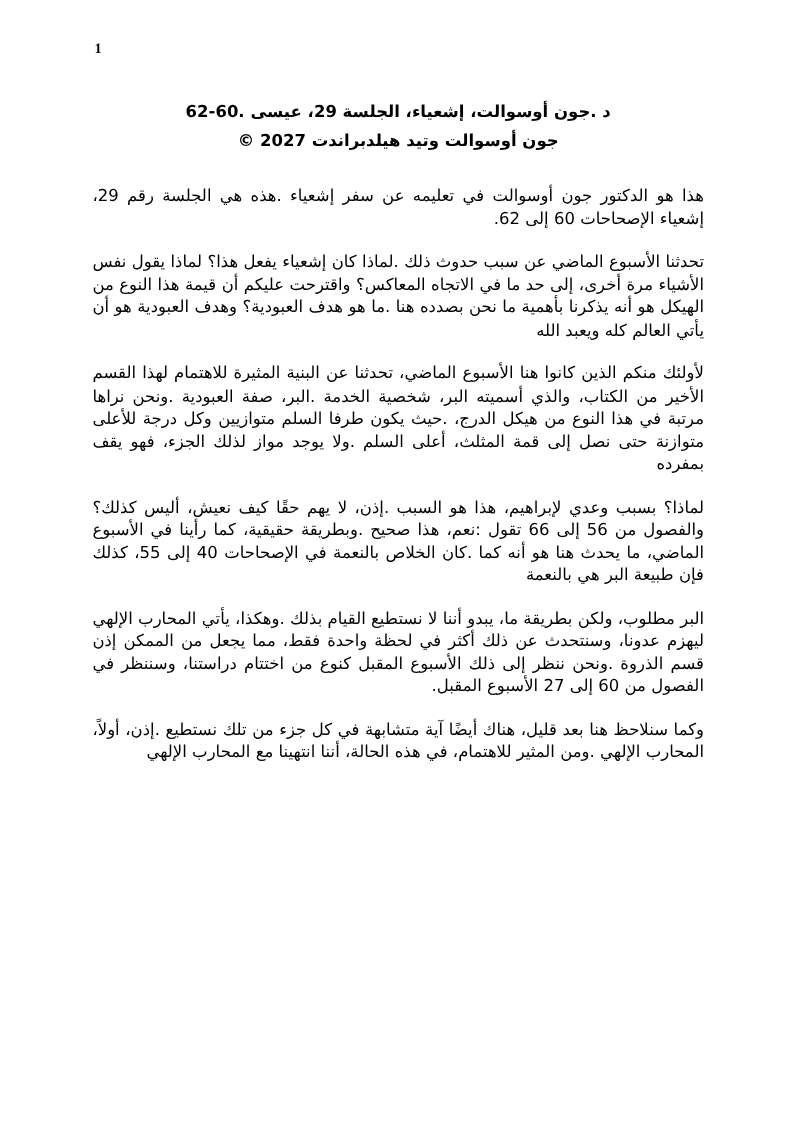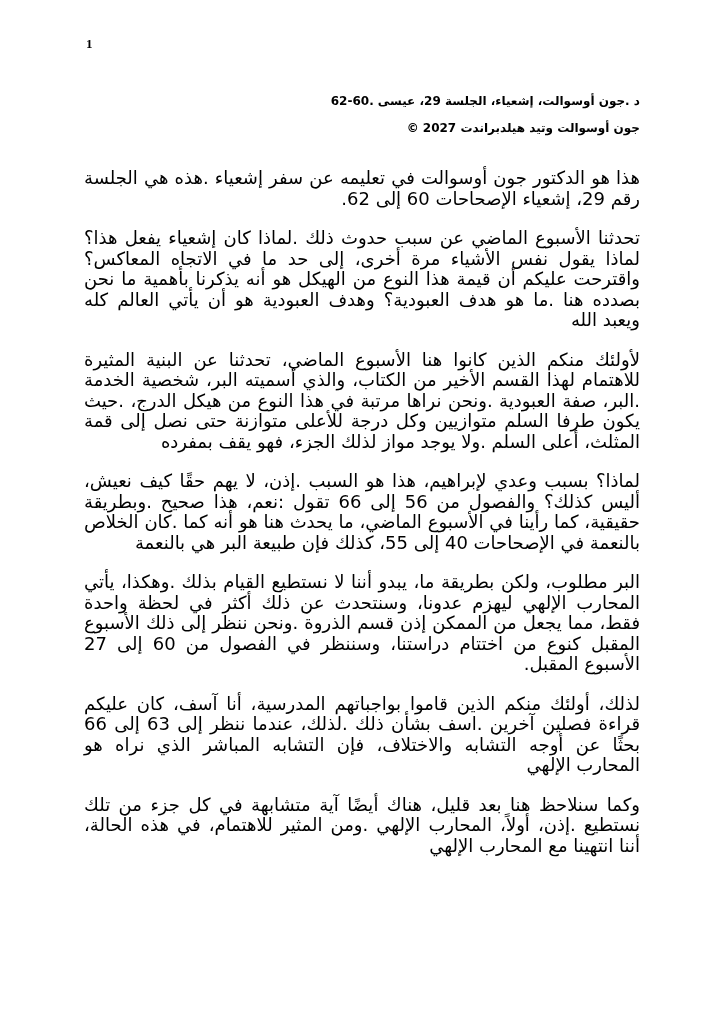--- a/index.html
+++ b/index.html
@@ -30,32 +30,32 @@
       direction: ltr;
     }
     .content {
       position: absolute;
       top: 88px;
       left: 84px;
       right: 84px;
       direction: rtl;
     }
     .title {
-      text-align: right;
+      text-align: center;
       font-weight: bold;
-      font-size: 12px;
+      font-size: 15px;
       line-height: 27px;
       margin-bottom: 26px;
     }
     .title-line {
       direction: rtl;
       unicode-bidi: plaintext;
     }
     .para {
-      font-size: 18px;
+      font-size: 15px;
       line-height: 20.5px;
       text-align: justify;
       text-justify: inter-word;
       margin: 0 0 19px 0;
       direction: rtl;
     }
   </style>
 </head>
 <body>
 
@@ -68,18 +68,17 @@
     <div class="title">
       <div class="title-line">د .جون أوسوالت، إشعياء، الجلسة 29، عيسى .60-62</div>
       <div class="title-line">جون أوسوالت وتيد هيلدبراندت 2027 ©</div>
     </div>
 
     <p class="para">هذا هو الدكتور جون أوسوالت في تعليمه عن سفر إشعياء .هذه هي الجلسة رقم 29، إشعياء الإصحاحات 60 إلى 62.</p>
     <p class="para">تحدثنا الأسبوع الماضي عن سبب حدوث ذلك .لماذا كان إشعياء يفعل هذا؟ لماذا يقول نفس الأشياء مرة أخرى، إلى حد ما في الاتجاه المعاكس؟ واقترحت عليكم أن قيمة هذا النوع من الهيكل هو أنه يذكرنا بأهمية ما نحن بصدده هنا .ما هو هدف العبودية؟ وهدف العبودية هو أن يأتي العالم كله ويعبد الله</p>
     <p class="para">لأولئك منكم الذين كانوا هنا الأسبوع الماضي، تحدثنا عن البنية المثيرة للاهتمام لهذا القسم الأخير من الكتاب، والذي أسميته البر، شخصية الخدمة .البر، صفة العبودية .ونحن نراها مرتبة في هذا النوع من هيكل الدرج، .حيث يكون طرفا السلم متوازيين وكل درجة للأعلى متوازنة حتى نصل إلى قمة المثلث، أعلى السلم .ولا يوجد مواز لذلك الجزء، فهو يقف بمفرده</p>
     <p class="para">لماذا؟ بسبب وعدي لإبراهيم، هذا هو السبب .إذن، لا يهم حقًا كيف نعيش، أليس كذلك؟ والفصول من 56 إلى 66 تقول :نعم، هذا صحيح .وبطريقة حقيقية، كما رأينا في الأسبوع الماضي، ما يحدث هنا هو أنه كما .كان الخلاص بالنعمة في الإصحاحات 40 إلى 55، كذلك فإن طبيعة البر هي بالنعمة</p>
     <p class="para">البر مطلوب، ولكن بطريقة ما، يبدو أننا لا نستطيع القيام بذلك .وهكذا، يأتي المحارب الإلهي ليهزم عدونا، وسنتحدث عن ذلك أكثر في لحظة واحدة فقط، مما يجعل من الممكن إذن قسم الذروة .ونحن ننظر إلى ذلك الأسبوع المقبل كنوع من اختتام دراستنا، وسننظر في الفصول من 60 إلى 27 الأسبوع المقبل.</p>
-    <p class="para">لذلك، أولئك منكم الذين قاموا بواجباتهم المدرسية، أنا آسف، كان عليكم قراءة فصلين آخرين .اسف بشأن ذلك .لذلك، عندما ننظر إلى 63 إلى 66 بحثًا عن أوجه التشابه والاختلاف، فإن التشابه المباشر الذي نراه هو المحارب الإلهي</p>
     <p class="para">وكما سنلاحظ هنا بعد قليل، هناك أيضًا آية متشابهة في كل جزء من تلك نستطيع .إذن، أولاً، المحارب الإلهي .ومن المثير للاهتمام، في هذه الحالة، أننا انتهينا مع المحارب الإلهي</p>
 
   </div>
 
 </div>
 
 </body></html>

